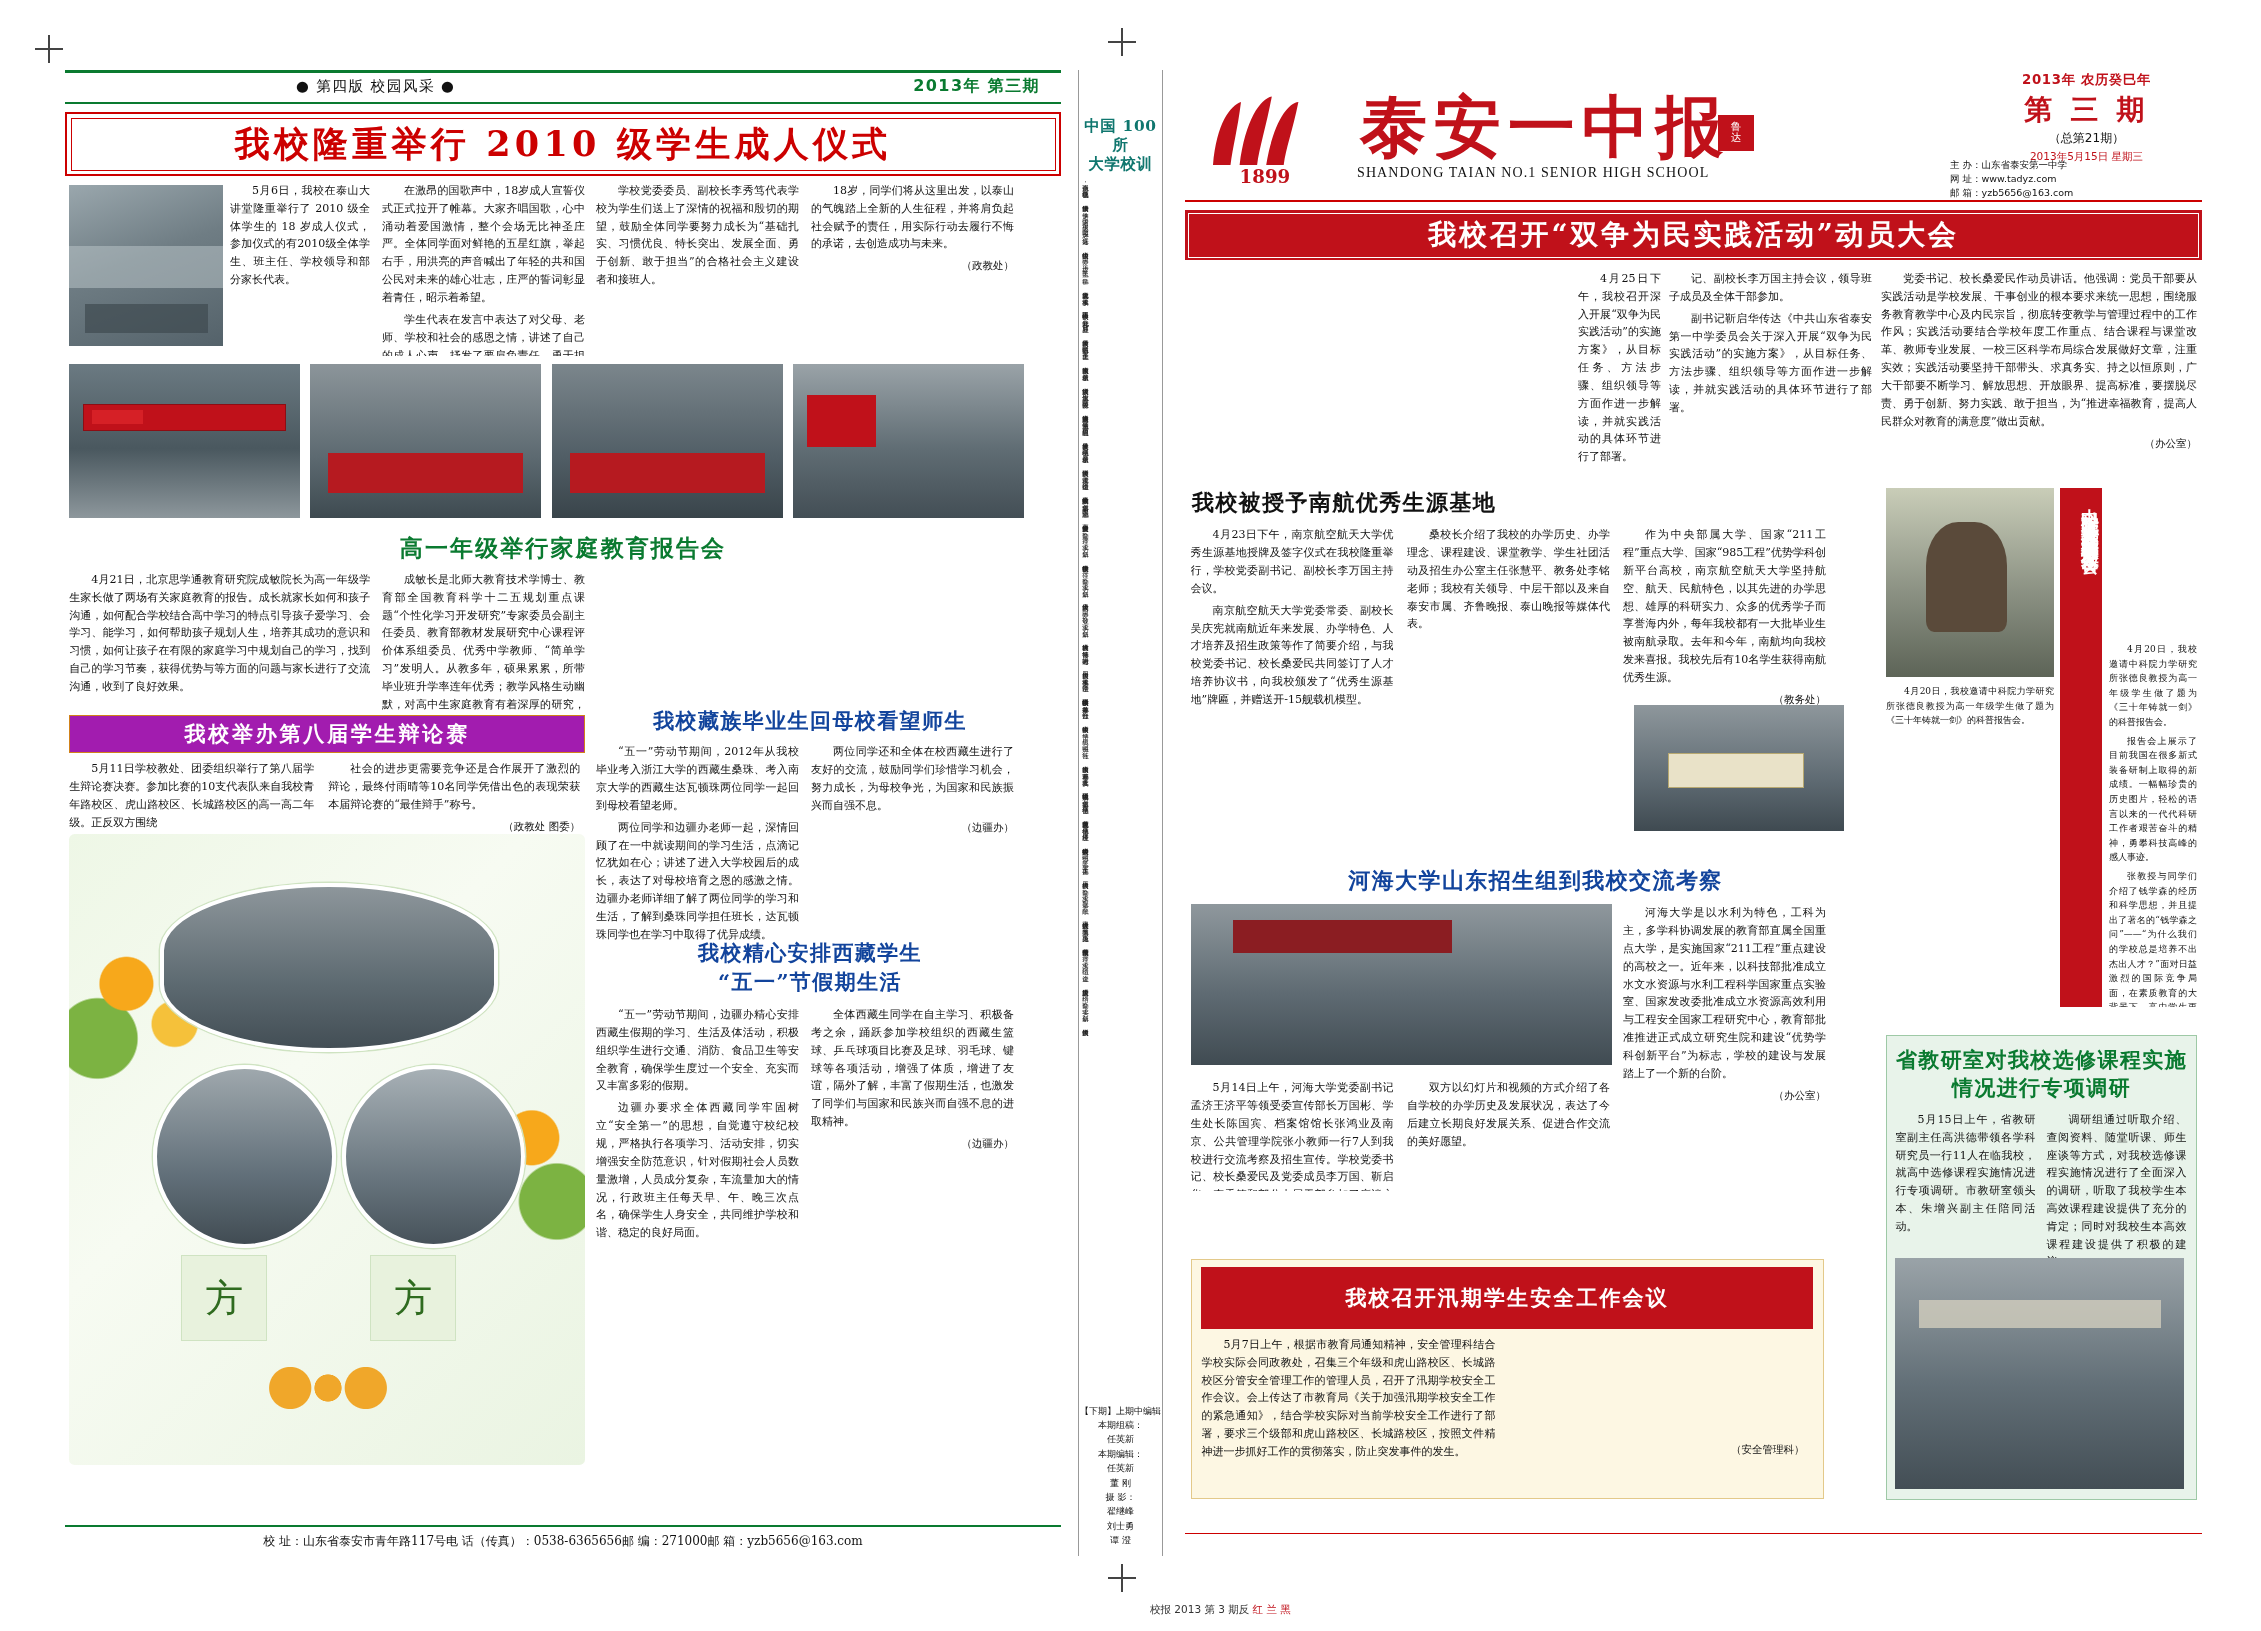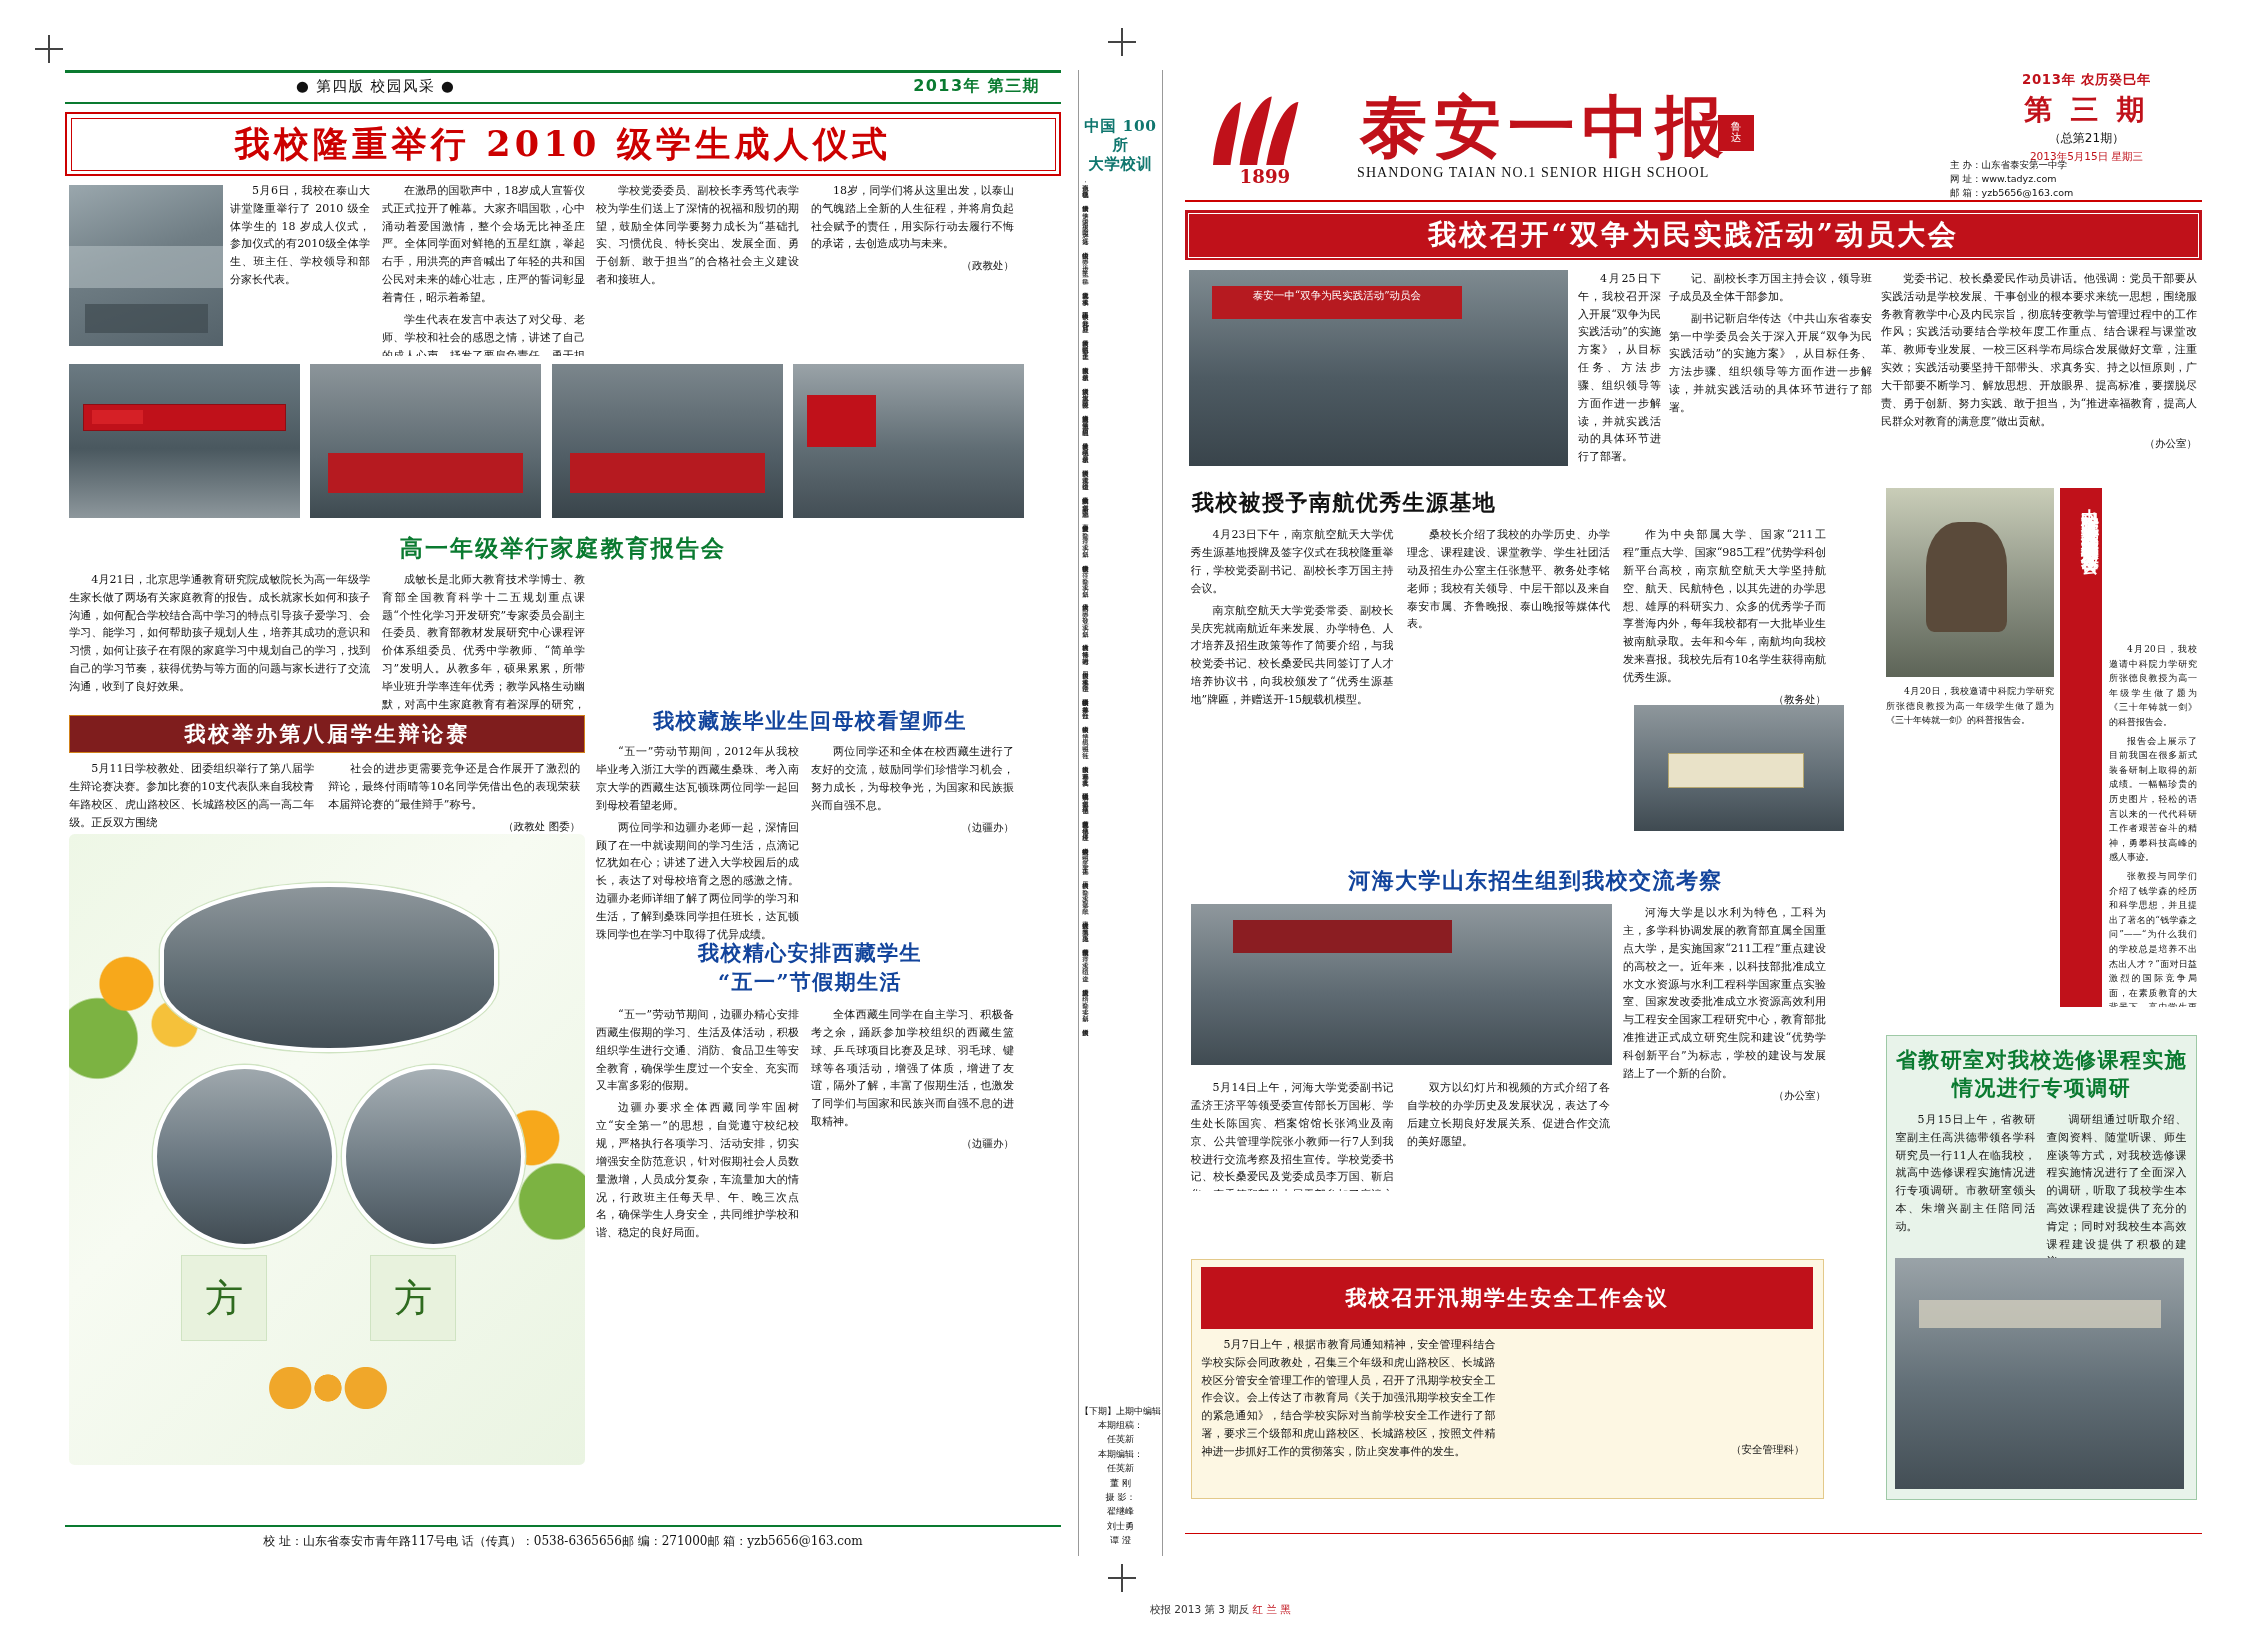--- a/index.html
+++ b/index.html
@@ -24,21 +24,21 @@
 
   .col-text{font-family:"DejaVu Serif","Liberation Serif",serif;font-size:11px;line-height:1.62;text-align:justify;color:#111;}
   .col-text p{margin:0 0 4.2px 0;text-indent:2em;}
   .sig{text-align:right;font-size:10.5px;margin-top:2.8px;}
 
   .photo{background:#7e8b92;position:relative;overflow:hidden;}
   .redbanner{position:absolute;left:6%;right:6%;height:16%;background:#c0111a;border:0.7px solid #8d0d13;}
 
   .sub-title-green{color:#0a7a30;font-weight:bold;font-family:"DejaVu Serif","Liberation Serif",serif;font-size:23px;text-align:center;letter-spacing:2.1px;}
   .sub-title-blue{color:#12449c;font-weight:bold;font-family:"DejaVu Serif","Liberation Serif",serif;font-size:21px;text-align:center;letter-spacing:1.4px;}
-  .sub-title-orangebox{background:#7f1d1d;border:1.4px solid #d1821a;color:#fff;font-weight:bold;font-family:"DejaVu Serif","Liberation Serif",serif;font-size:21px;text-align:center;letter-spacing:2.8px;padding:4.2px 0;}
+  .sub-title-orangebox{background:#a21caf;border:1.4px solid #d1821a;color:#fff;font-weight:bold;font-family:"DejaVu Serif","Liberation Serif",serif;font-size:21px;text-align:center;letter-spacing:2.8px;padding:4.2px 0;}
 
   .footer-bar{position:absolute;left:0;right:0;bottom:0;height:29.4px;border-top:2.1px double #0a7a30;display:flex;align-items:center;justify-content:center;font-size:12px;font-family:"DejaVu Serif","Liberation Serif",serif;}
 
   
   .motto-col{position:absolute;left:1078px;top:70px;width:83px;height:1486px;border-left:0.7px solid #999;border-right:0.7px solid #999;background:#fff;}
   .motto-title{color:#0f766e;font-weight:bold;font-family:"DejaVu Serif","Liberation Serif",serif;font-size:15.4px;text-align:center;line-height:1.25;padding-top:5.6px;letter-spacing:0.7px;margin-top:41px;}
   .motto-body{font-size:6.3px;line-height:1.22;color:#222;padding:5.6px 2.8px 0 2.8px;writing-mode:vertical-rl;text-orientation:upright;height:1192px;font-family:"DejaVu Serif","Liberation Serif",serif;}
   .motto-foot{position:absolute;left:0;right:0;bottom:8.4px;font-size:9px;text-align:center;line-height:1.6;font-family:"DejaVu Serif","Liberation Serif",serif;}
 
   
@@ -247,23 +247,20 @@
       </div>
     </div>
 
     <div class="rp-headline">
       <div class="inner">
         <div class="t">我校召开“双争为民实践活动”动员大会</div>
       </div>
     </div>
 
     <div style="position:absolute;left:0;top:203px;width:1017px;height:203px;">
-      <div class="photo" style="position:absolute;left:4.2px;top:0;width:379px;height:196px;background:linear-gradient(180deg,#7e8a90 0%,#4e5b63 55%,#39444b 100%);">
-        <div style="position:absolute;left:6%;top:8%;width:66%;height:17%;background:#b61a20;color:#fff;font-size:10.5px;text-align:center;line-height:1.9;font-family:'DejaVu Serif',serif;overflow:hidden;"><span>泰安一中“双争为民实践活动”动员会</span></div>
-      </div>
       <div class="col-text" style="position:absolute;left:393px;top:0;width:83px;height:196px;overflow:hidden;">
         <p>4月25日下午，我校召开深入开展“双争为民实践活动”的实施方案》，从目标任务、方法步骤、组织领导等方面作进一步解读，并就实践活动的具体环节进行了部署。</p>
       </div>
       <div class="col-text" style="position:absolute;left:484px;top:0;width:203px;height:196px;overflow:hidden;">
         <p>记、副校长李万国主持会议，领导班子成员及全体干部参加。</p>
         <p>副书记靳启华传达《中共山东省泰安第一中学委员会关于深入开展“双争为民实践活动”的实施方案》，从目标任务、方法步骤、组织领导等方面作进一步解读，并就实践活动的具体环节进行了部署。</p>
       </div>
       <div class="col-text" style="position:absolute;left:696px;top:0;width:316px;height:196px;overflow:hidden;">
         <p>党委书记、校长桑爱民作动员讲话。他强调：党员干部要从实践活动是学校发展、干事创业的根本要求来统一思想，围绕服务教育教学中心及内民宗旨，彻底转变教学与管理过程中的工作作风；实践活动要结合学校年度工作重点、结合课程与课堂改革、教师专业发展、一校三区科学布局综合发展做好文章，注重实效；实践活动要坚持干部带头、求真务实、持之以恒原则，广大干部要不断学习、解放思想、开放眼界、提高标准，要摆脱尽责、勇于创新、努力实践、敢于担当，为“推进幸福教育，提高人民群众对教育的满意度”做出贡献。</p>
         <div class="sig">（办公室）</div>

